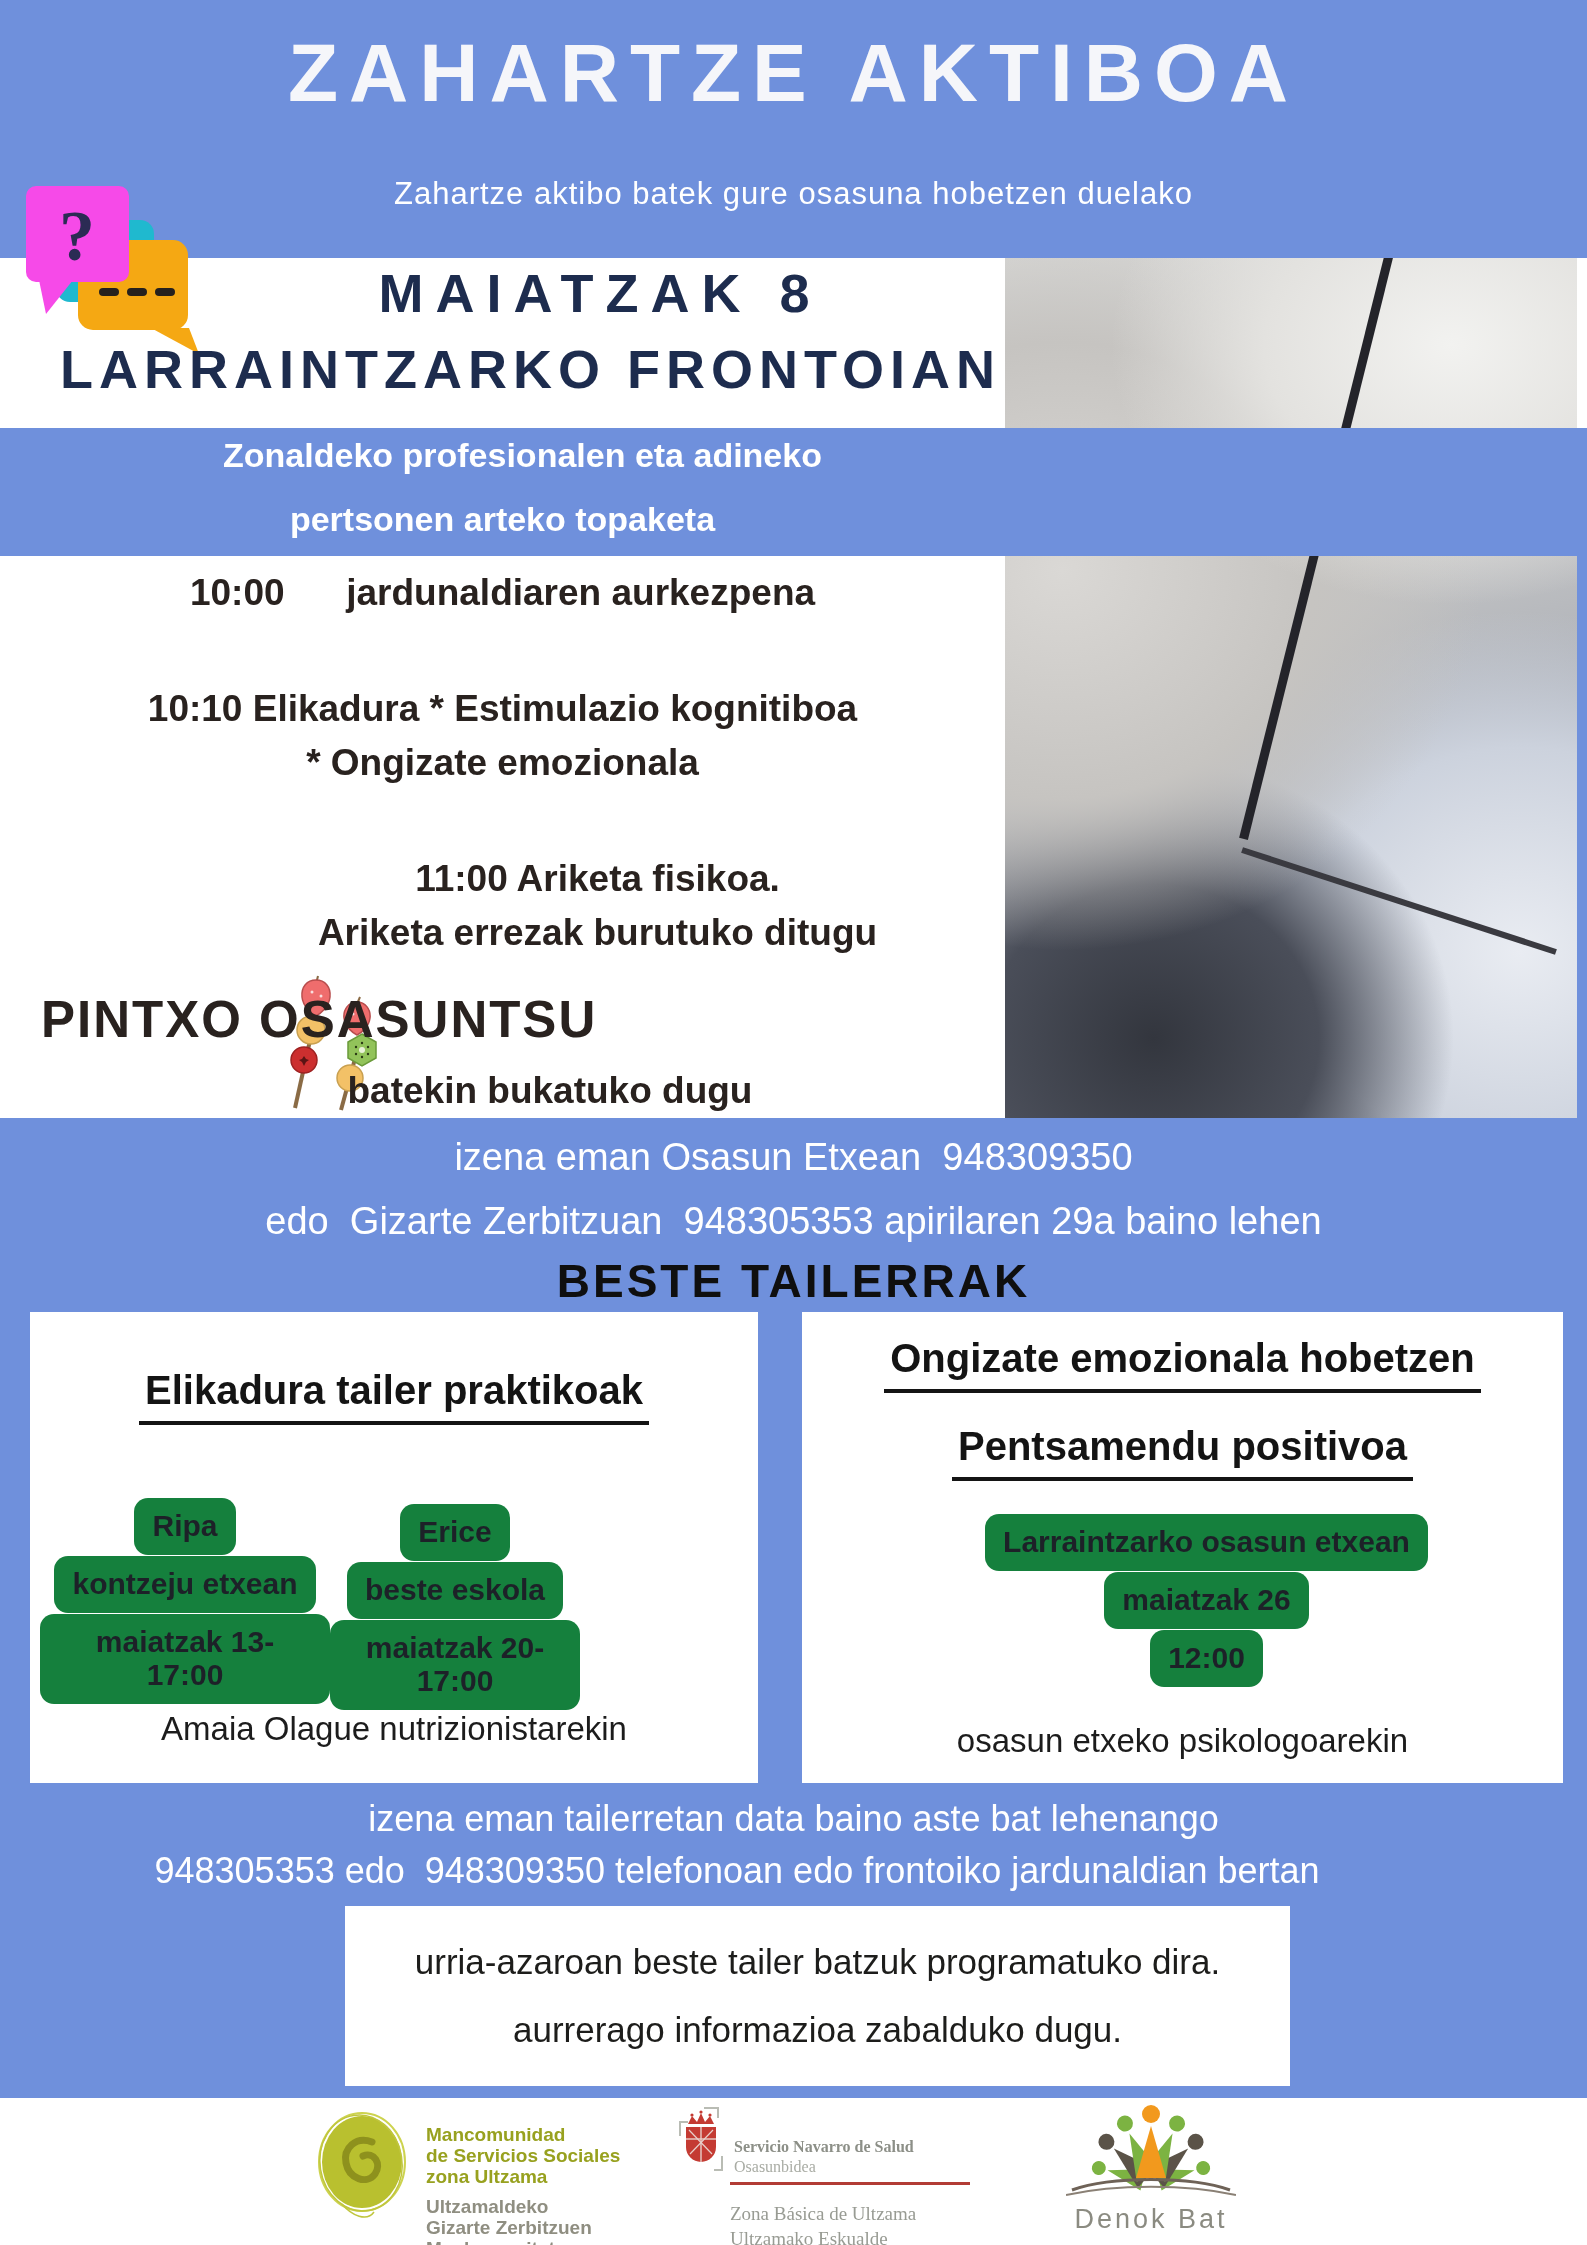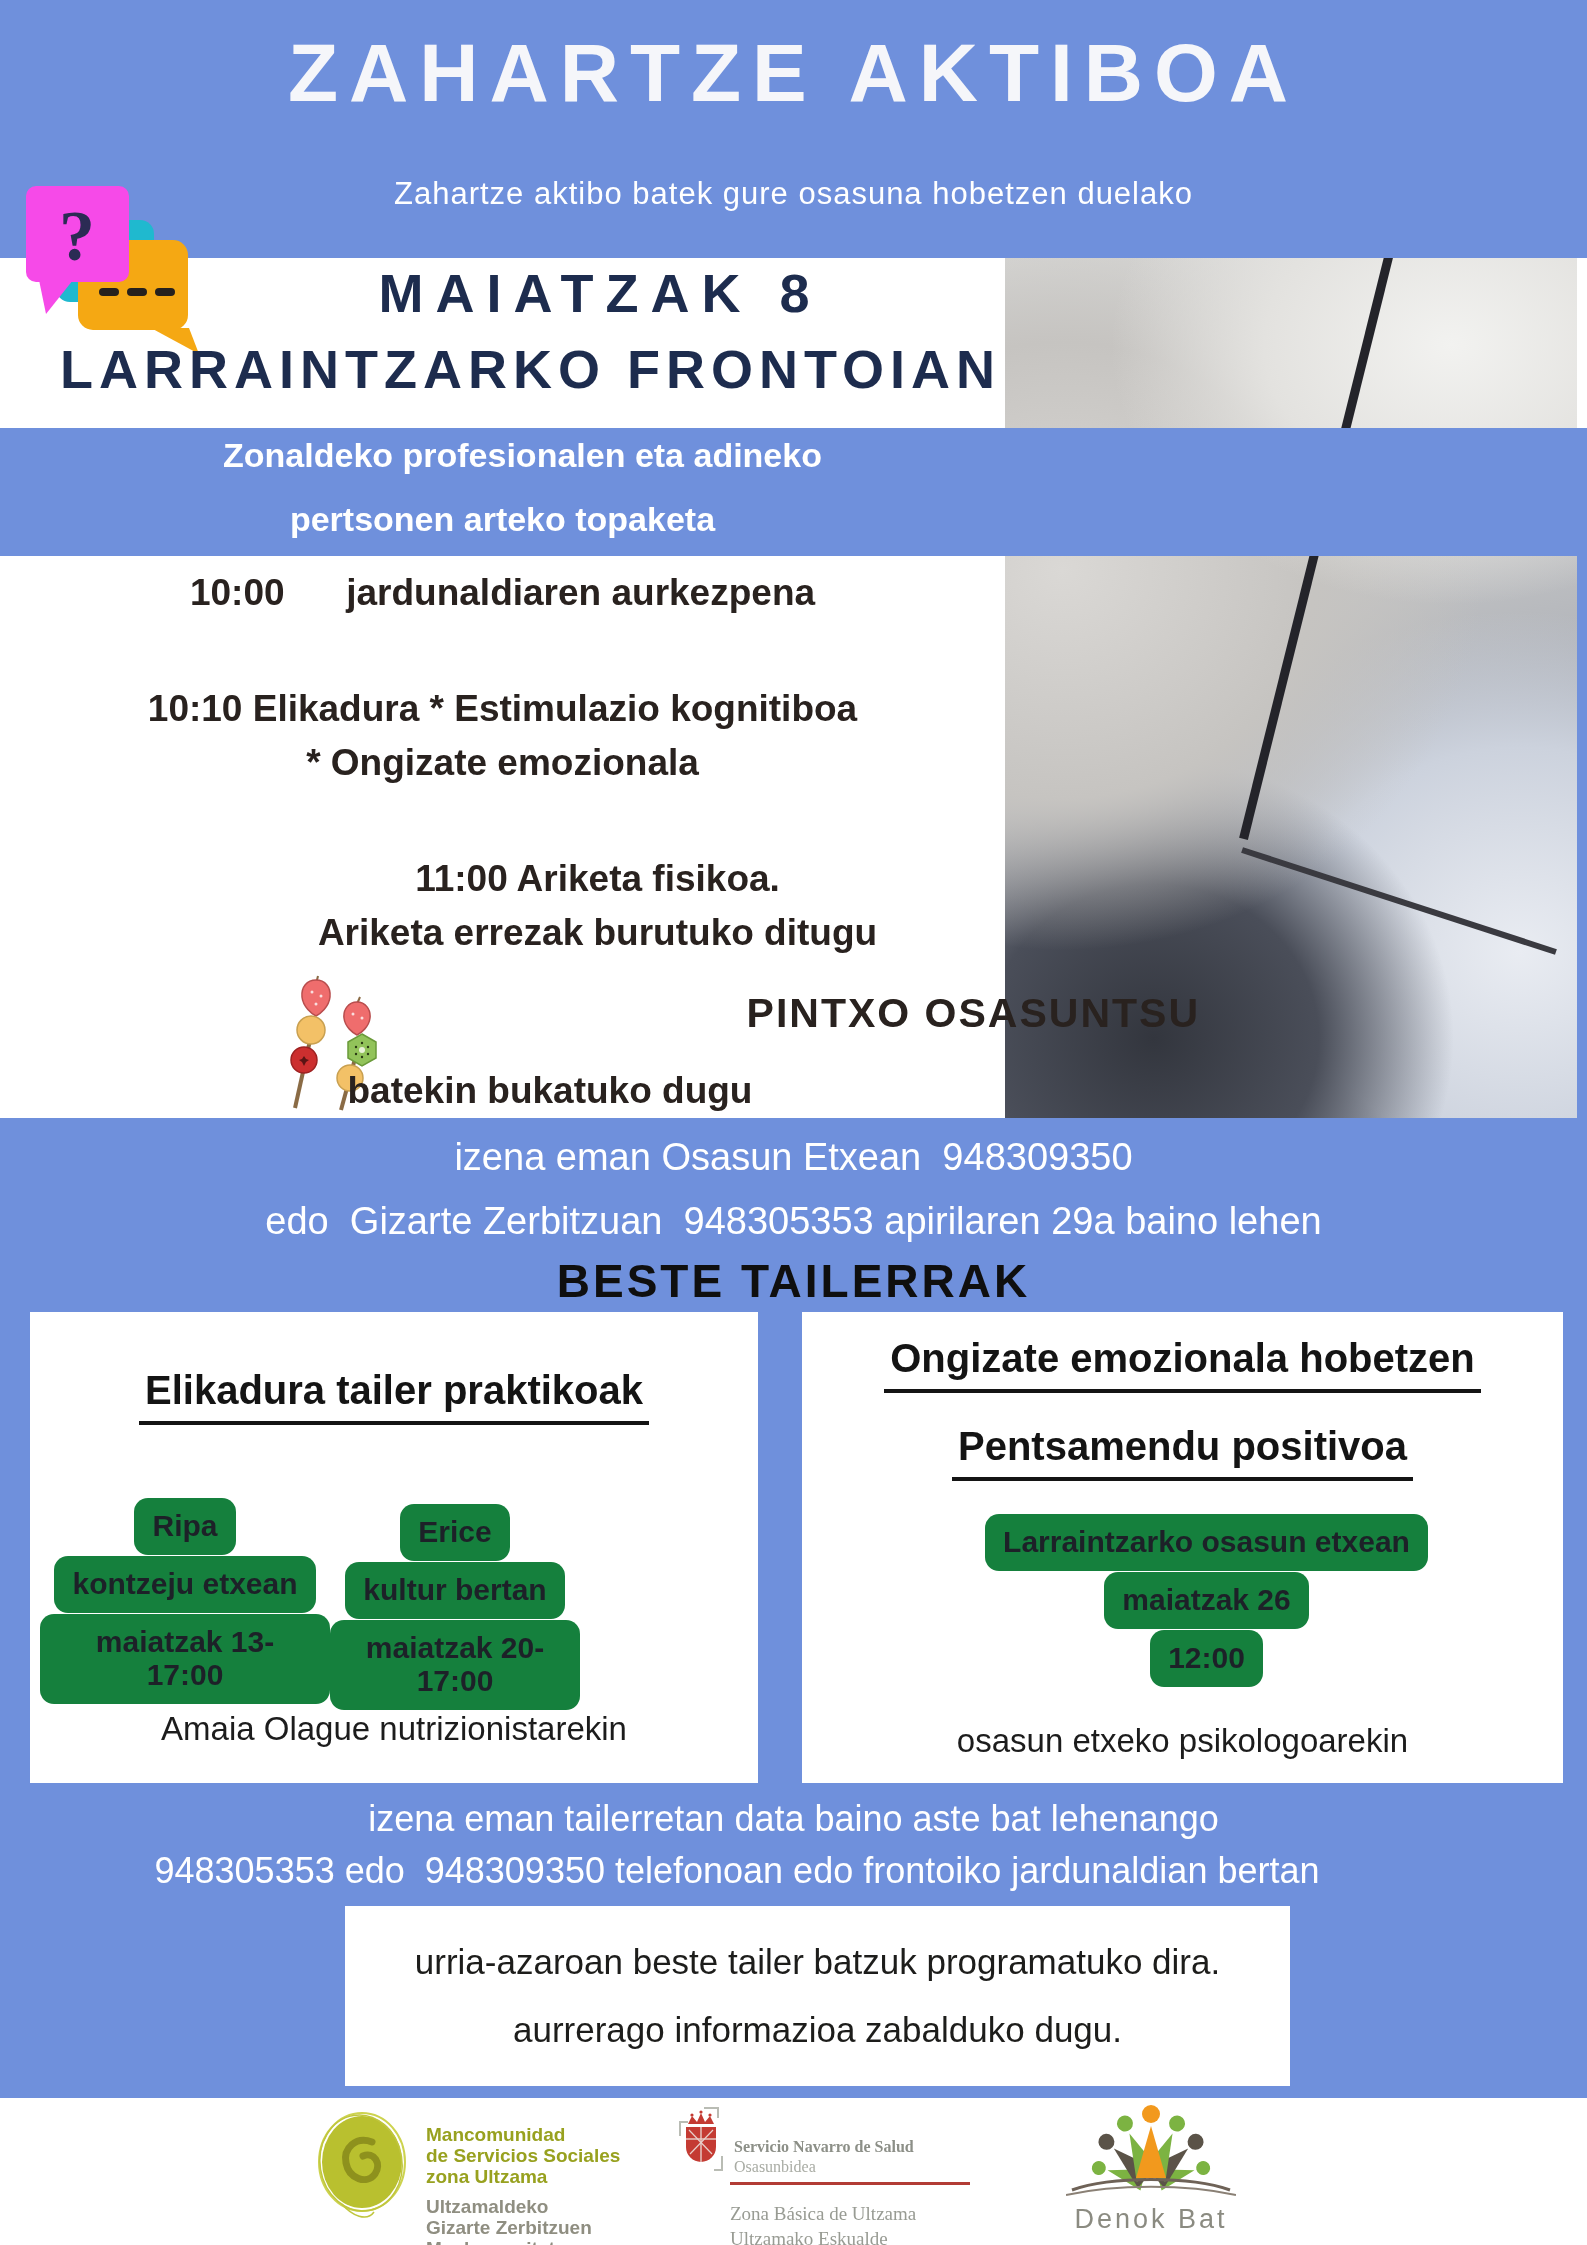--- a/index.html
+++ b/index.html
@@ -43,22 +43,22 @@
   .band-line{left:0;width:1005px;text-align:center;color:#ffffff;font-size:34px;font-weight:bold;}
   .band-line1{top:436px;padding-left:20px;} .band-line2{top:500px;}
 
   
   .sched{width:1005px;left:0;text-align:center;font-size:37px;font-weight:bold;color:#29221f;}
   .sched-shift{padding-left:95px;}
   .s1{top:572px;} .s2{top:688px;} .s3{top:742px;} .s4{top:858px;} .s5{top:912px;}
 
   
   .pintxo-icon{left:283px;top:972px;}
-  .pintxo-l1{left:0;top:990px;width:1200px;text-align:right;font-size:41px;font-weight:bold;
-             letter-spacing:2px;color:#29221f;}
+  .pintxo-l1{left:0;top:990px;width:1200px;text-align:left;font-size:51px;font-weight:bold;
+             letter-spacing:2px;color:#29221f;padding-left:41px;}
   .pintxo-l2{left:0;top:1070px;width:1100px;text-align:center;font-size:37px;font-weight:bold;color:#29221f;}
 
   
   .bottom-blue{left:0;top:1118px;width:1587px;height:980px;background:#6f90dc;}
   .signup-l1{left:0;top:1136px;width:1587px;text-align:center;color:#ffffff;font-size:38px;font-weight:400;}
   .signup-l2{left:0;top:1200px;width:1587px;text-align:center;color:#ffffff;font-size:38px;font-weight:400;}
   .beste{left:0;top:1254px;width:1587px;text-align:center;color:#0f0f0f;
          font-size:46px;font-weight:bold;letter-spacing:3px;}
 
   .card{background:#ffffff;}
@@ -185,21 +185,21 @@
     <div class="card-title lc-title">
       <span>Elikadura tailer praktikoak</span>
     </div>
     <div class="chip-col lc-col1">
       <div class="chip-line"><span class="chip">Ripa</span></div>
       <div class="chip-line"><span class="chip">kontzeju etxean</span></div>
       <div class="chip-line"><span class="chip">maiatzak 13- 17:00</span></div>
     </div>
     <div class="chip-col lc-col2">
       <div class="chip-line"><span class="chip">Erice</span></div>
-      <div class="chip-line"><span class="chip">kultur bertan</span></div>
+      <div class="chip-line"><span class="chip">beste eskola</span></div>
       <div class="chip-line"><span class="chip">maiatzak 20- 17:00</span></div>
     </div>
     <div class="card-footer lc-footer">Amaia Olague nutrizionistarekin</div>
   </div>
 
   <div class="abs card right-card">
     <div class="card-title rc-title1">
       <span>Ongizate emozionala hobetzen</span>
     </div>
     <div class="card-title rc-title2">

